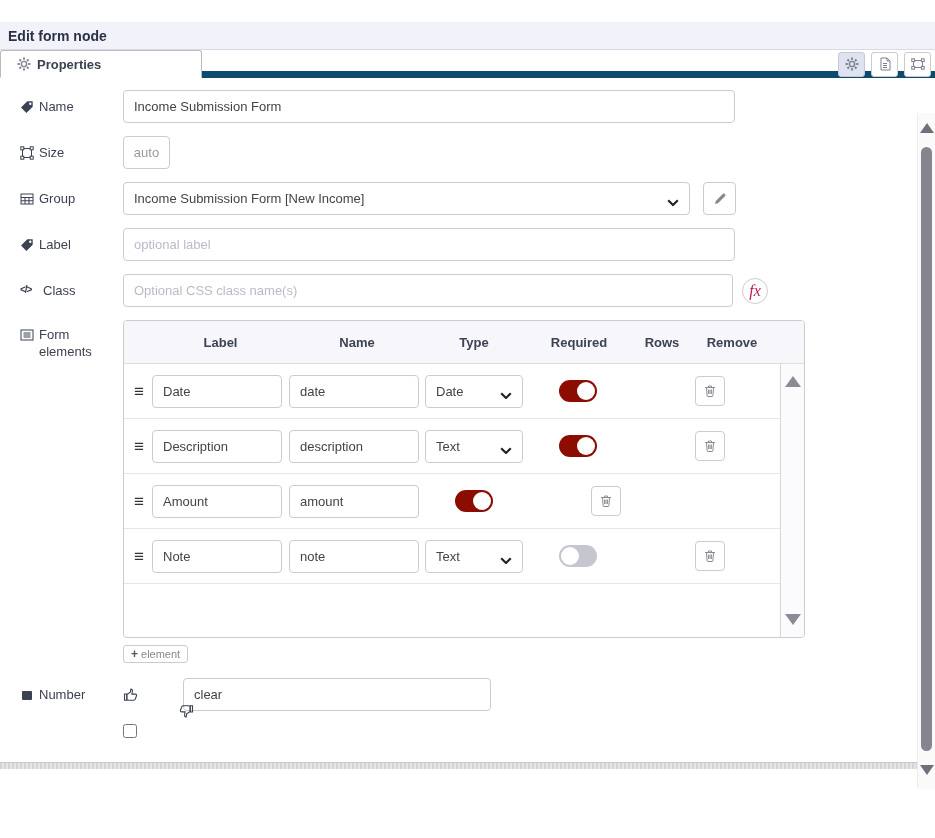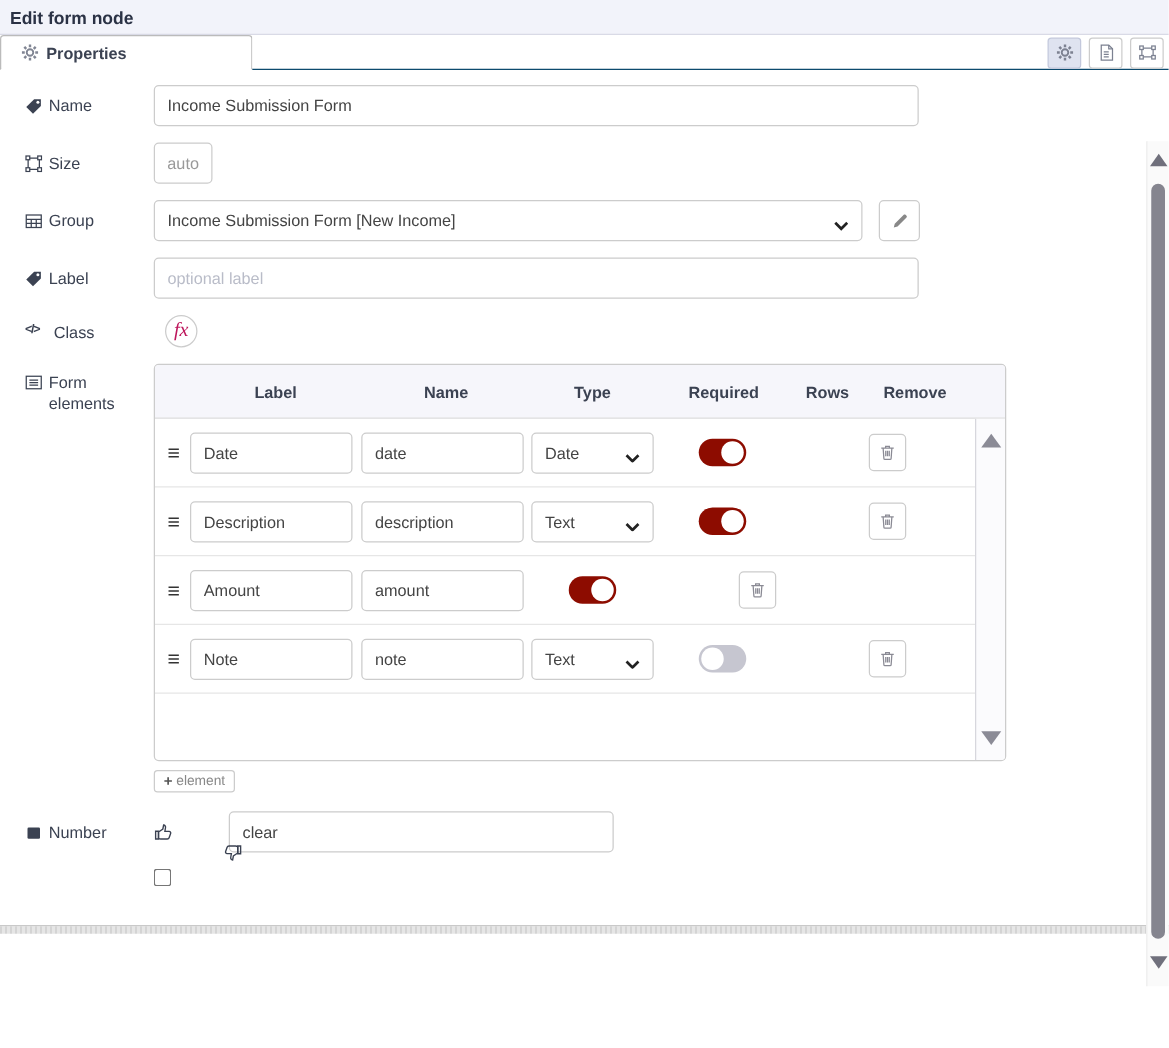--- a/index.html
+++ b/index.html
@@ -1,33 +1,33 @@
 <!DOCTYPE html>
 <html><head>
 <meta charset="utf-8">
 <style>
   * { box-sizing: border-box; margin: 0; padding: 0; }
   html,body { width:935px; height:838px; overflow:hidden; }
   body { font-family:"Liberation Sans", sans-serif; font-size:13px; color:#3b4252; background:#fff; }
   .dialog { width:935px; height:838px; display:flex; flex-direction:column; position:relative; }
 
   
-  .dlg-header { height:28px; background:#f2f3fa; border-bottom:1px solid #d9dae6; padding:0 8px; display:flex; align-items:center; }
+  .dlg-header { height:28px; background:#f2f3fa; border-bottom:1px solid #d9dae6; padding:0 8px; display:flex; align-items:center;margin-top:22px; }
   .dlg-header span { font-weight:bold; font-size:14px; color:#2b3245; }
 
   
   .toolbar { height:54px; background:#fff; display:flex; align-items:center; padding:0 12px 0 8px; }
   .btn { border:1px solid #ccc; background:#fff; border-radius:4px; height:33px; padding:0 14px; font-size:13px; font-family:"Liberation Sans",sans-serif; cursor:pointer; }
   .btn-delete { color:#999; width:67px; }
   .spacer { flex:1; }
   .btn-cancel { color:#666; width:73px; margin-right:16px; }
   .btn-done { background:#8C1A28; border-color:#8C1A28; color:#fff; width:63px; }
 
   
-  .tabbar { height:28px; border-bottom:1px solid #0c4a6e; position:relative; display:flex; background:#fff; }
+  .tabbar { height:28px; border-bottom:7px solid #0c4a6e; position:relative; display:flex; background:#fff; }
   .tab { width:202px; height:28px; margin-bottom:-1px; border:1px solid #bbb; border-bottom:1px solid #fff; border-radius:3px 3px 0 0; background:#fff; display:flex; align-items:center; padding-left:16px; gap:6px; }
   .tab span { font-weight:bold; color:#3b4252; }
   .tab .icon { color:#808593; }
   .tab-icons { position:absolute; right:4px; top:0; height:28px; display:flex; align-items:center; gap:6px; }
   .icon-btn { width:27px; height:25px; border:1px solid #ccc; border-radius:3px; background:#fff; color:#7c8191; display:flex; align-items:center; justify-content:center; cursor:pointer; }
   .icon-btn.active { background:#dfe3f0; border-color:#c3c8dc; }
 
   
   .content { height:684px; background:#fff; position:relative; padding:12px 20px 0 20px; overflow:hidden; }
   .form-row { display:flex; margin-bottom:13px; }
@@ -234,20 +234,21 @@
         <span>Label</span>
       </div>
       <input type="text" class="inp-label" placeholder="optional label" style="">
     </div>
 
     <div class="form-row">
       <div class="row-label">
         <span class="icon" style="width:18px;font-size:10px;font-weight:bold;letter-spacing:-1px;">&lt;/&gt;</span>
         <span>Class</span>
       </div>
+      <input type="text" class="inp-class" placeholder="Optional CSS class name(s)" style="">
       <button class="btn-fx"><span>fx</span></button>
     </div>
 
     <div class="form-row" style="margin-bottom:0;">
       <div class="row-label top">
         <span class="icon" style="margin-top:2px;">
           <svg viewBox="0 0 14 14" fill="none" stroke="currentColor">
               <rect x="1" y="2" width="12" height="10"></rect>
               <path d="M3.5 5h7M3.5 7h7M3.5 9h7"></path>
             </svg>

